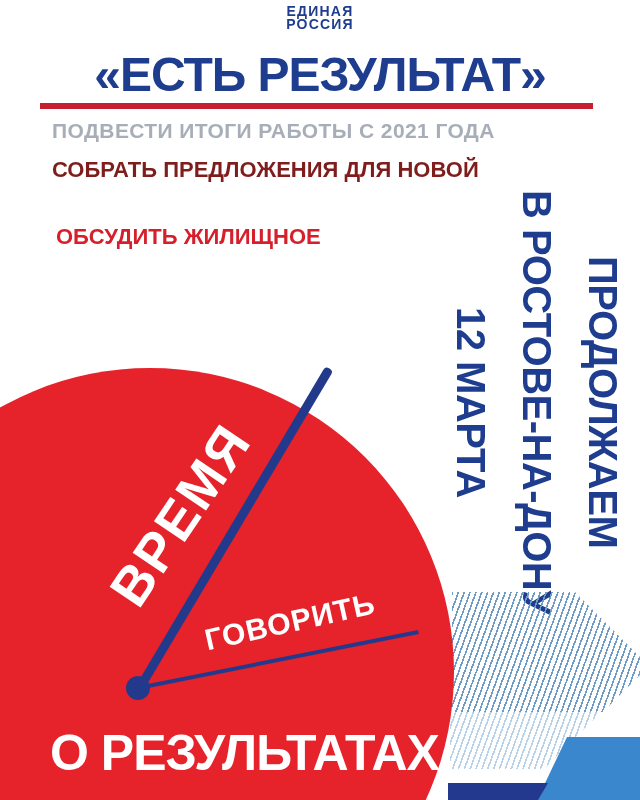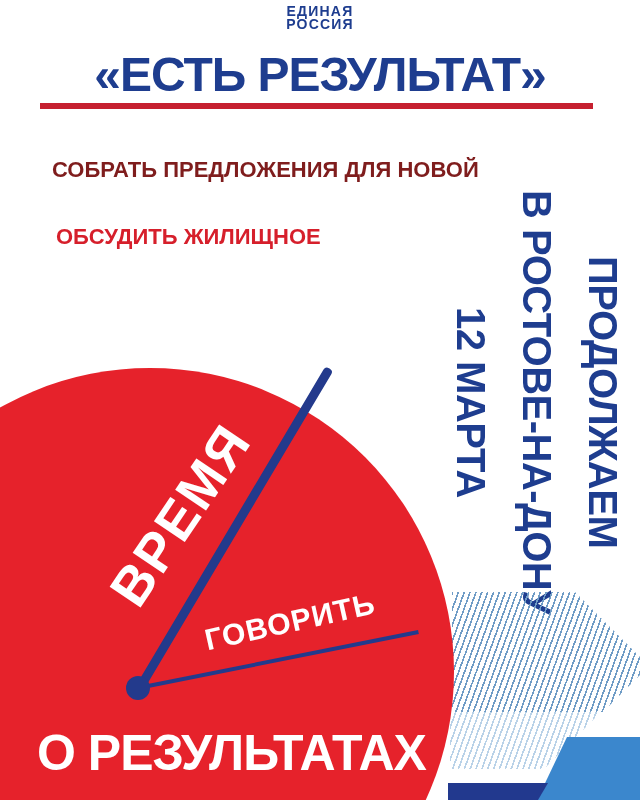--- a/index.html
+++ b/index.html
@@ -34,21 +34,21 @@
   .circle{left:-154px;top:368px;width:608px;height:608px;border-radius:50%;background:#e6222b;}
   .hand-thick{left:134px;top:316px;width:9px;height:374px;background:#233a8c;border-radius:4px;
               transform-origin:50% 100%;transform:rotate(30.7deg);}
   .hand-thin{left:138px;top:686px;width:286px;height:4px;background:#233a8c;
              transform-origin:0 50%;transform:rotate(-11.3deg);}
   .dot{left:126px;top:676px;width:24px;height:24px;border-radius:50%;background:#233a8c;}
   .time-word{left:30px;top:484px;width:300px;text-align:center;color:#ffffff;font-weight:700;
              font-size:54px;letter-spacing:2px;transform:rotate(-56deg);white-space:nowrap;}
   .speak-word{left:165px;top:605px;width:250px;text-align:center;color:#ffffff;font-weight:700;
               font-size:30px;letter-spacing:1px;transform:rotate(-12.5deg);white-space:nowrap;}
-  .results-word{left:37px;top:724px;color:#ffffff;font-weight:700;font-size:50px;
+  .results-word{left:50px;top:724px;color:#ffffff;font-weight:700;font-size:50px;
                 letter-spacing:-1px;white-space:nowrap;}
 
   
   .pattern{left:0;top:0;width:640px;height:800px;pointer-events:none;}
   .hatch-dark{background:repeating-linear-gradient(110deg,#6f9cc6 0 1.6px,rgba(255,255,255,0) 1.6px 5.5px);
               clip-path:polygon(452px 592px,575px 592px,640px 657px,640px 675px,603px 712px,452px 712px);}
   .hatch-light{background:repeating-linear-gradient(110deg,#b9d2e8 0 1.6px,rgba(255,255,255,0) 1.6px 5.5px);
               clip-path:polygon(450px 712px,601px 712px,544px 769px,450px 769px);}
   .band-blue{background:#3b87cd;
               clip-path:polygon(567px 737px,640px 737px,640px 800px,537px 800px);}
@@ -61,20 +61,21 @@
 <div class="canvas">
 
   <div class="abs brand">
     <div>ЕДИНАЯ</div>
     <div>РОССИЯ</div>
   </div>
 
   <div class="abs title">«ЕСТЬ РЕЗУЛЬТАТ»</div>
   <div class="abs title-underline"></div>
 
+  <div class="abs summary">ПОДВЕСТИ ИТОГИ РАБОТЫ С 2021 ГОДА</div>
   <div class="abs proposal">
     <div>СОБРАТЬ ПРЕДЛОЖЕНИЯ ДЛЯ НОВОЙ</div>
   </div>
   <div class="abs discuss">
     <div>ОБСУДИТЬ ЖИЛИЩНОЕ</div>
   </div>
 
   <div class="abs event-block">
     <div class="event-line">ПРОДОЛЖАЕМ</div>
     <div class="event-line">В РОСТОВЕ-НА-ДОНУ</div>

